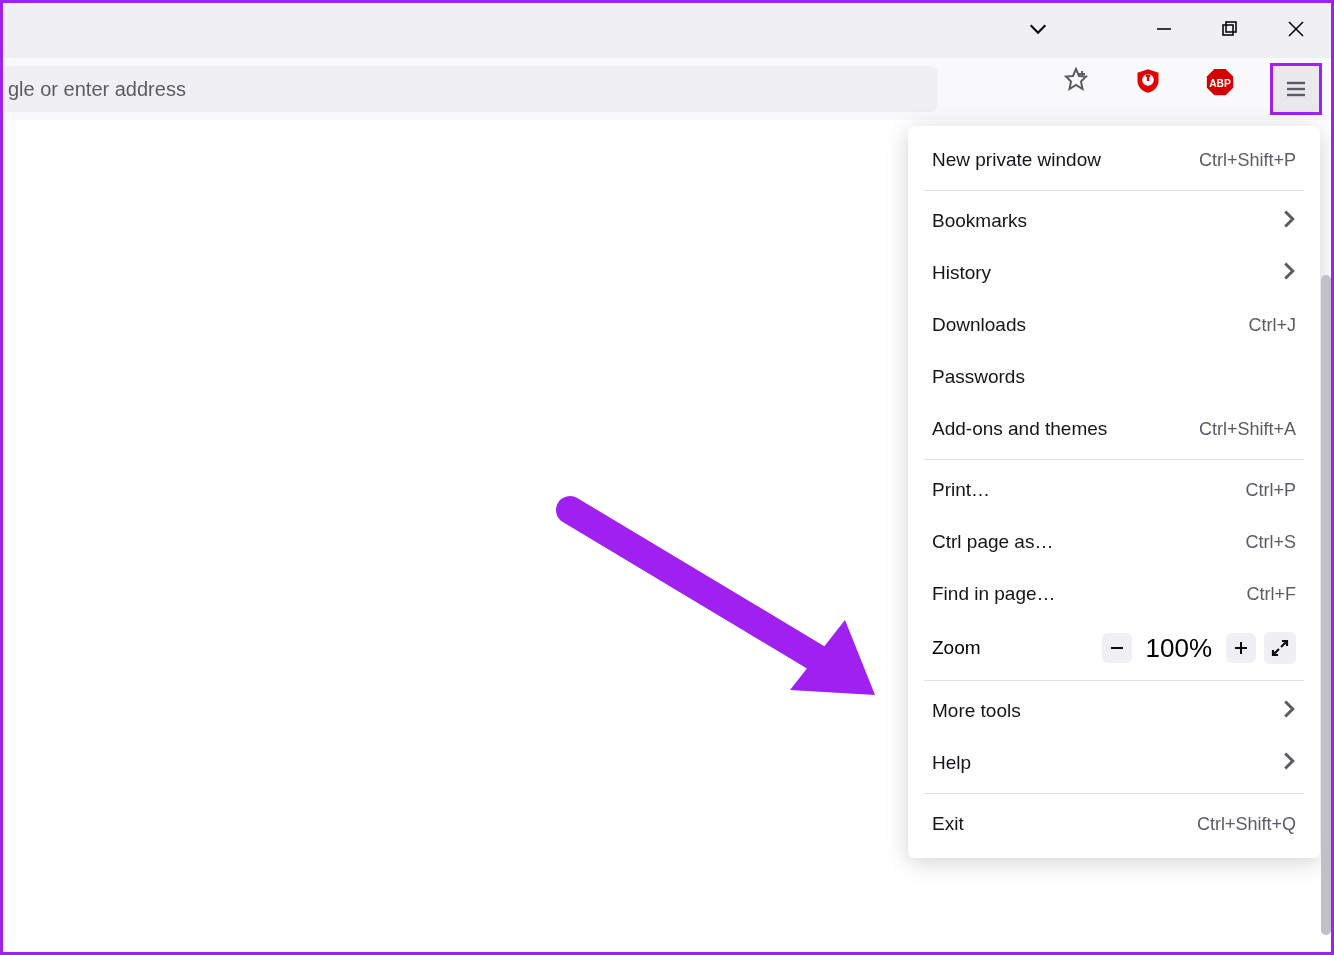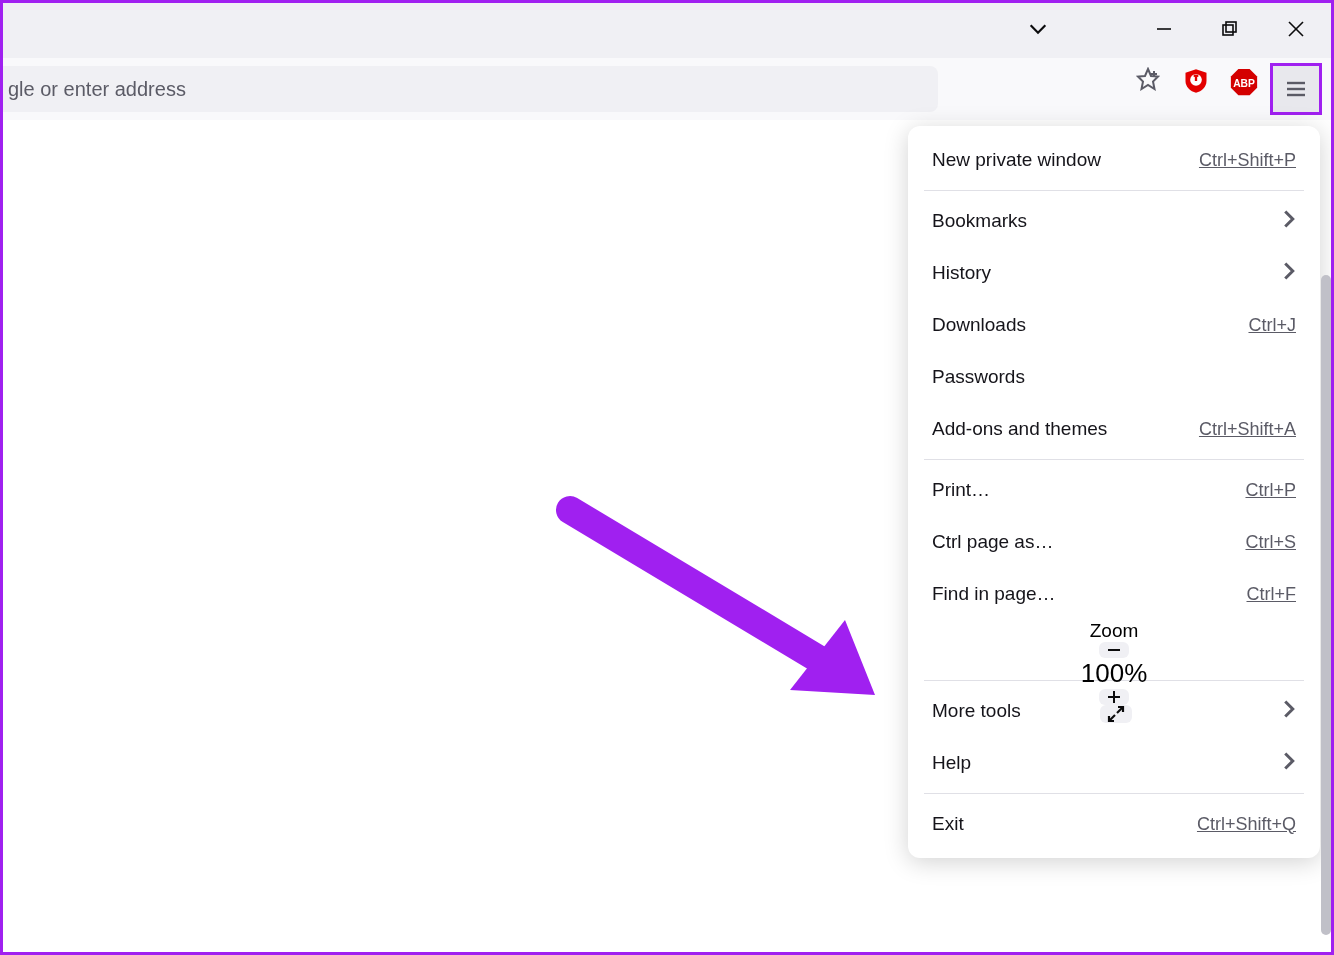--- a/index.html
+++ b/index.html
@@ -37,21 +37,21 @@
   display:flex; align-items:center; justify-content:center;
   margin-right: 60px;
   cursor: pointer;
 }
 .toolbar {
   height: 62px;
   background: #f9f9fb;
   display: flex;
   align-items: center;
   padding: 0 12px;
-  gap: 4px;
+  gap: 28px;
 }
 .addrbar {
   flex: 0 0 938px;
   height: 46px;
   background: #f0f0f4;
   border-radius: 0 8px 8px 0;
   display:flex;
   align-items:center;
   padding-left: 8px;
   color: #5b5b66;
@@ -73,52 +73,50 @@
   cursor:pointer;
 }
 .menu-panel {
   position: absolute;
   right: 14px;
   top: 126px;
   width: 412px;
   background: #fff;
   border: 0px solid #cfcfd8;
   box-shadow: 0 4px 24px rgba(0,0,0,0.18);
-  border-radius: 12px;
+  border-radius: 6px;
   padding: 8px 0;
   z-index: 50;
 }
 .menu-item {
   display:flex;
   align-items:center;
   justify-content: space-between;
   padding: 0 24px;
   height: 52px;
   font-size: 19px;
   color: #15141a;
   cursor:pointer;
 }
 .menu-item .short {
   color: #5b5b66;
   font-size: 18px;
-  text-decoration: underline;
 }
 .menu-sep {
   height: 1px;
   background: #e0e0e6;
   margin: 4px 16px;
 }
 .zoom-item {
   display:flex;
   align-items:center;
   padding: 0 24px;
   height: 56px;
   font-size: 19px;
   cursor: default;
-  flex-direction: column;
 }
 .zoom-item .label { flex:1; }
 .zoom-btn {
   width:30px;height:30px;border-radius:6px;background:#f0f0f4;
   display:flex;align-items:center;justify-content:center;
   cursor:pointer; margin: 0 4px;
 }
 .zoom-val { padding: 0 10px; font-size:26px;}
 .full-btn {
   width:32px;height:32px;border-radius:6px;background:#f0f0f4;

